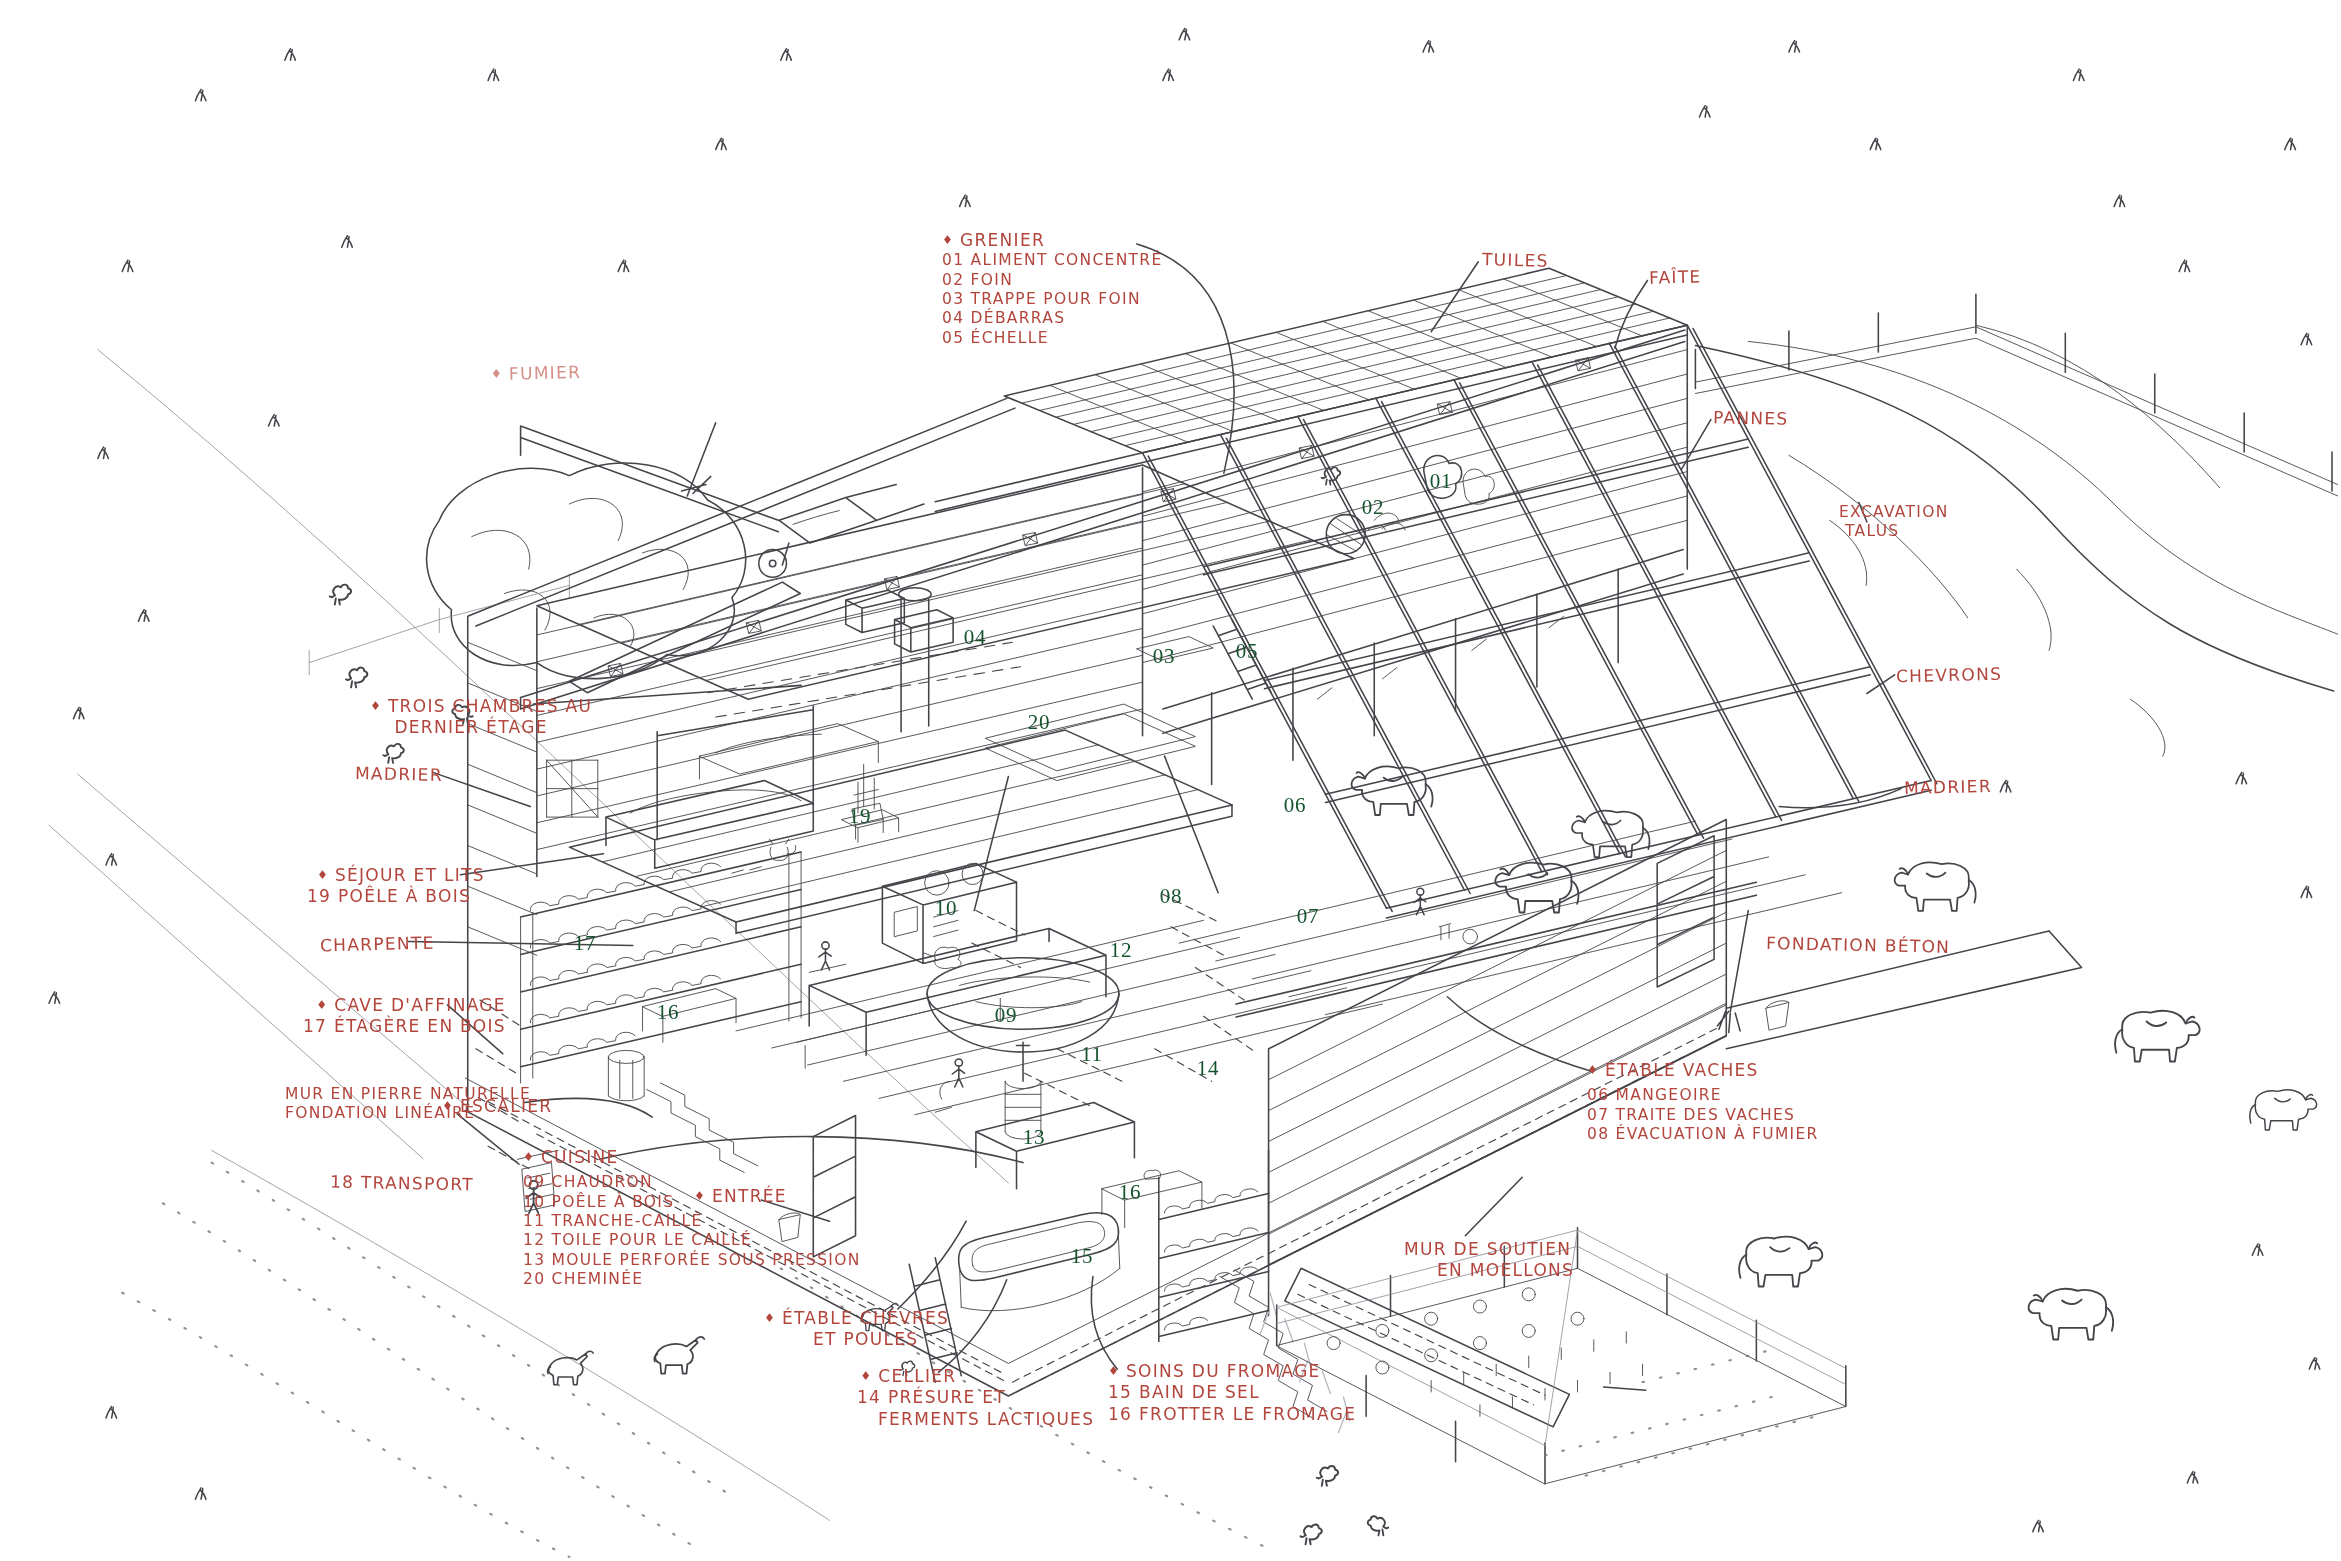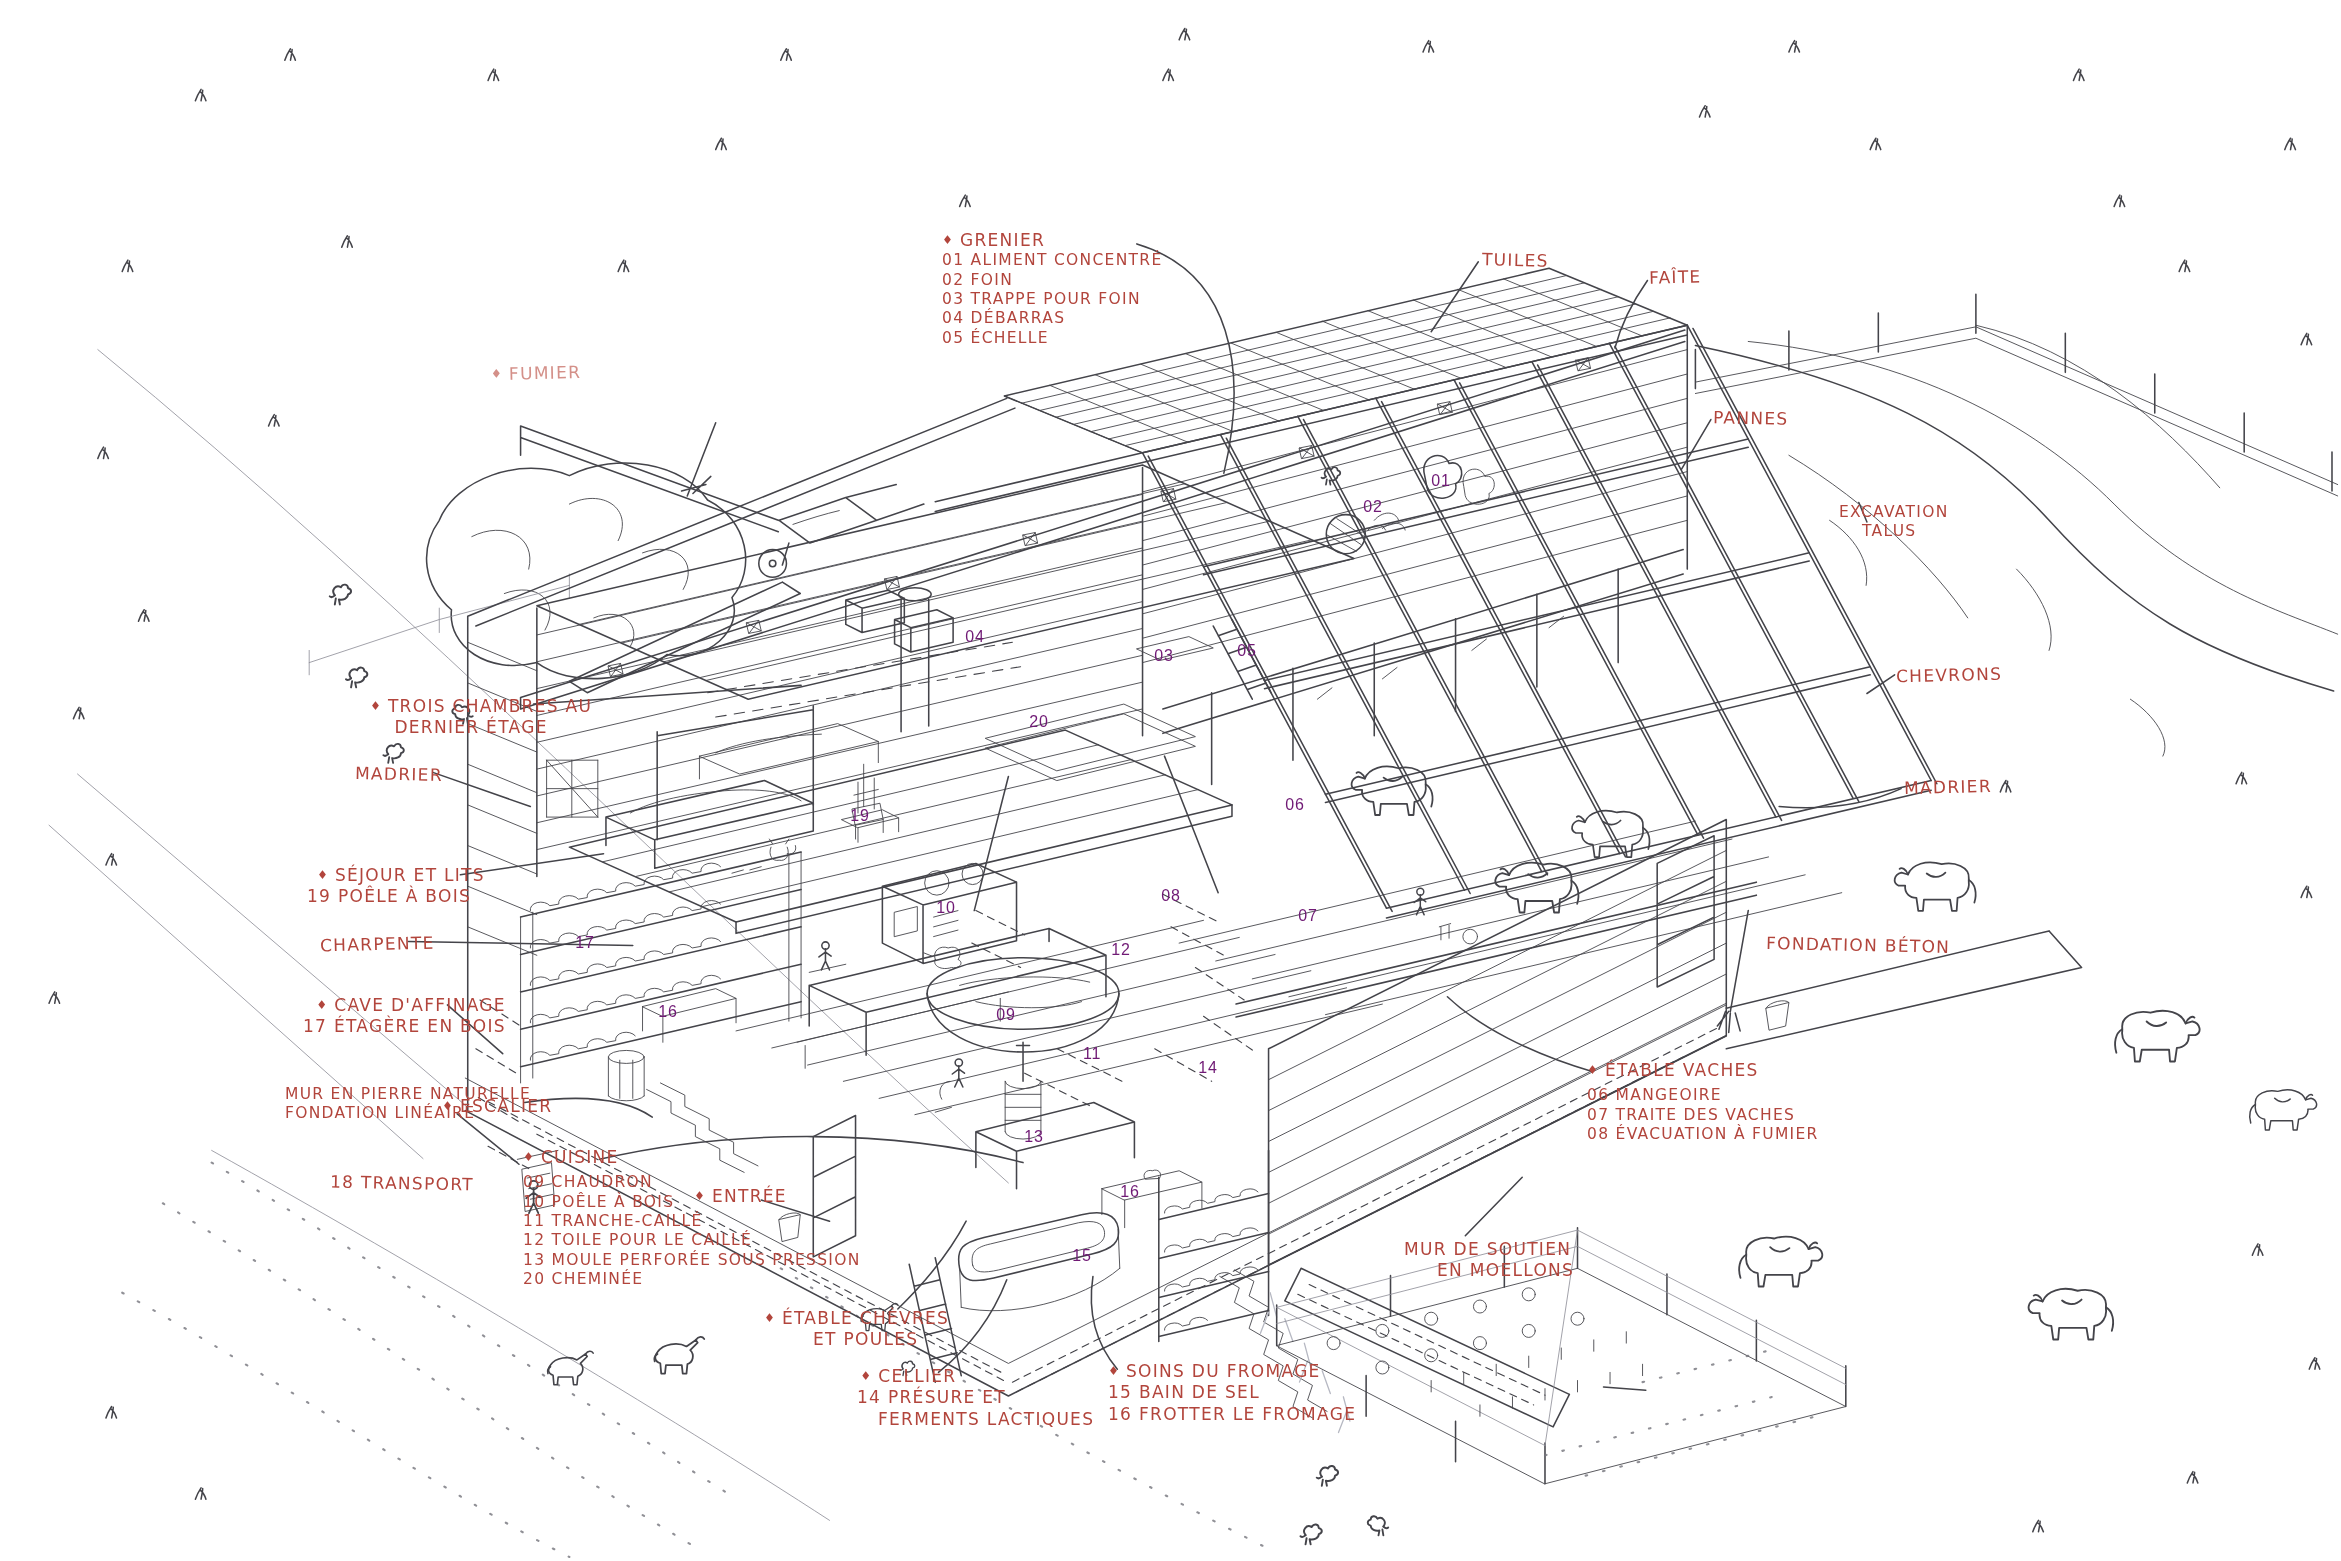--- a/index.html
+++ b/index.html
@@ -18,22 +18,22 @@
   #lineart .dsh{stroke-dasharray:13 10;stroke-width:1.3;}
   #lineart .spk{stroke-dasharray:2 20;stroke-width:2.6;stroke:#74747c;opacity:.8;}
   #lineart .rub{stroke-dasharray:9 7;stroke-width:1.4;}
   .lbl{position:absolute;color:var(--annotation_red);font-size:17px;letter-spacing:1.3px;
        white-space:nowrap;line-height:1.25;}
   .lbl .ln{white-space:nowrap;}
   .sm{font-size:15.5px;}
   .blt{font-size:12.2px;margin-right:5.7px;vertical-align:1.6px;}
   .lred{color:var(--light_red);}
   .r1{transform:rotate(-1.4deg);} .r2{transform:rotate(1.2deg);}
-  .num{position:absolute;color:#701a75;font-size:16px;letter-spacing:0.8px;
-       transform:translate(-50%,-50%);font-family:Liberation Sans, sans-serif;}
+  .num{position:absolute;color:#14532d;font-size:21px;letter-spacing:0.8px;
+       transform:translate(-50%,-50%);font-family:Liberation Serif, serif;}
 </style>
 </head>
 <body>
 
 <div id="canvas">
 
 <svg id="lineart" width="2342" height="1561" viewBox="0 0 2880 1920">
   <defs>
     <g id="cow">
       <path d="M25,28 C24,16 40,10 54,13 C70,8 86,13 90,24 L97,22 C105,24 107,33 100,36 L93,36 C94,44 88,49 81,49 L79,63 L74,63 L73,51 L45,51 L43,63 L38,63 L37,49 C29,48 24,40 25,32 Z"></path>
@@ -387,21 +387,21 @@
     <div class="ln sm">04 DÉBARRAS</div>
     <div class="ln sm">05 ÉCHELLE</div>
   </div>
 
   <div class="lbl r2" style="left:1482px;top:250px;">TUILES</div>
   <div class="lbl r1" style="left:1649px;top:267px;">FAÎTE</div>
   <div class="lbl r2" style="left:1713px;top:408px;">PANNES</div>
 
   <div class="lbl sm" style="left:1839px;top:503px;">
     <div class="ln">EXCAVATION</div>
-    <div class="ln" style="margin-left:23px;">TALUS</div>
+    <div class="ln" style="margin-left:6px;">TALUS</div>
   </div>
 
   <div class="lbl r1" style="left:1896px;top:665px;">CHEVRONS</div>
 
   <div class="lbl" style="left:370px;top:696px;">
     <div class="ln"><span class="blt">♦</span><span>TROIS CHAMBRES AU</span></div>
     <div class="ln" style="margin-left:24.4px;">DERNIER ÉTAGE</div>
   </div>
 
   <div class="lbl r2" style="left:355px;top:764px;">MADRIER</div>

